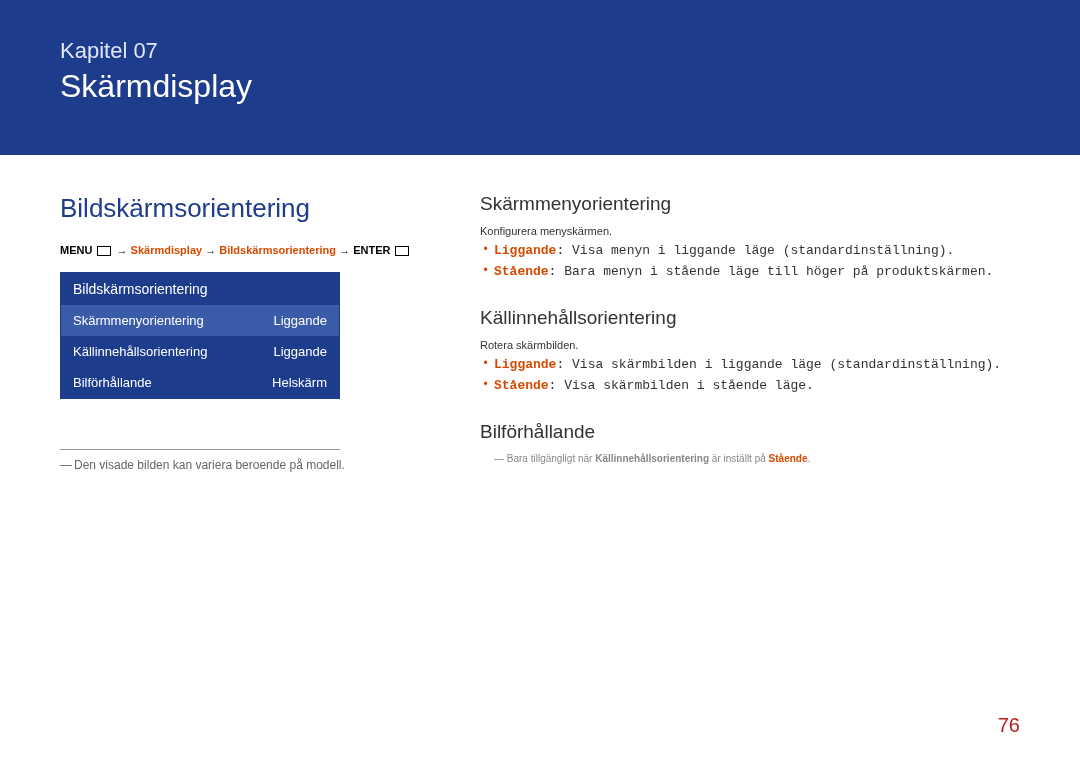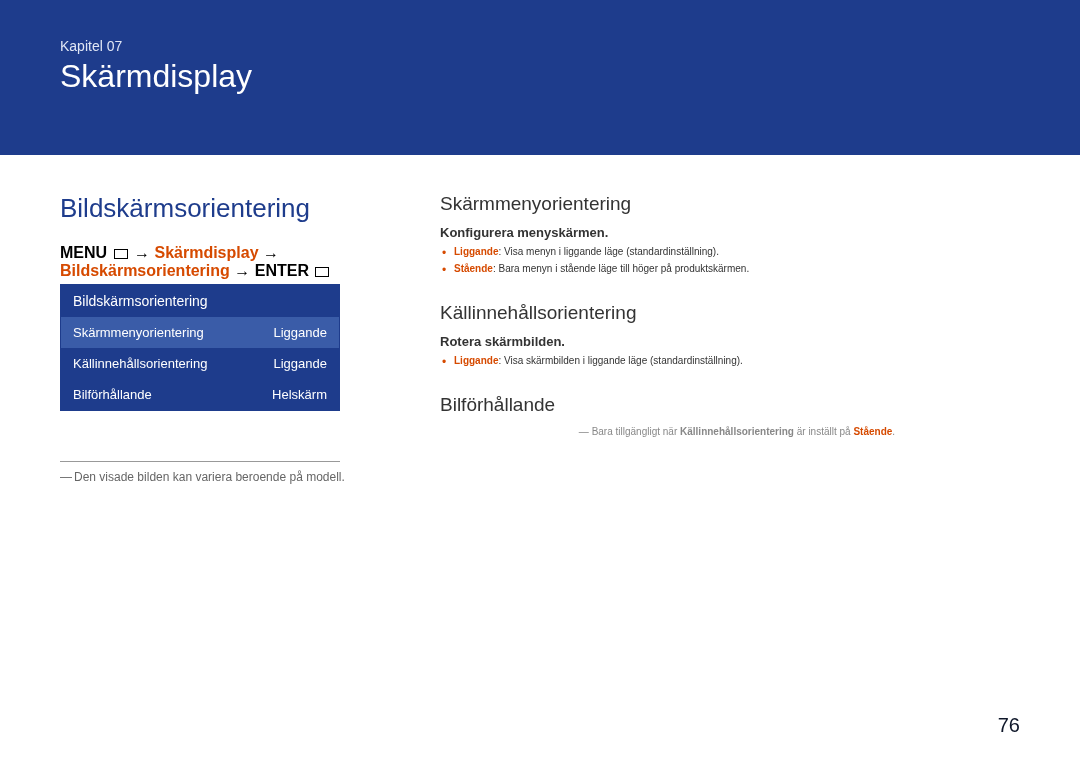--- a/index.html
+++ b/index.html
@@ -11,46 +11,47 @@
     color: #000;
     position: relative;
   }
   .header-band {
     background: #1e3c8c;
     color: #fff;
     padding: 38px 60px 30px 60px;
     height: 155px;
   }
   .chapter-label {
-    font-size: 14px;
+    font-size: 22px;
     font-weight: 400;
     margin-bottom: 4px;
     color: #e0e6f5;
   }
   .chapter-title {
     font-size: 32px;
     font-weight: 400;
     color: #fff;
   }
   .content {
     display: flex;
     padding: 38px 60px 0 60px;
+    gap: 40px;
   }
   .col-left { width: 380px; }
   .col-right { flex: 1; }
   .section-title-blue {
     font-size: 26px;
     color: #1e3c8c;
     font-weight: 400;
     margin-bottom: 20px;
   }
   .breadcrumb {
-    font-size: 16px;
+    font-size: 11px;
     font-weight: bold;
-    margin-bottom: 4px;
+    margin-bottom: 16px;
   }
   .breadcrumb .orange { color: #d64a00; }
   .icon-small {
     display: inline-block;
     width: 14px;
     height: 10px;
     border: 1px solid #000;
     vertical-align: middle;
     margin: 0 2px;
     position: relative;
@@ -104,59 +105,58 @@
     vertical-align: top;
   }
   .sub-title {
     font-size: 19px;
     color: #333;
     margin-bottom: 10px;
     margin-top: 0;
   }
   .sub-title.spaced { margin-top: 28px; }
   .body-text {
-    font-size: 13px;
+    font-size: 11px;
     color: #333;
     margin-bottom: 6px;
-    font-weight: bold;
   }
   ul.bullets {
     list-style: none;
     padding-left: 14px;
     margin-bottom: 4px;
   }
   ul.bullets li {
-    font-size: 10px;
+    font-size: 13px;
     color: #333;
     margin-bottom: 6px;
     position: relative;
+    font-family: Liberation Mono, monospace;
   }
   ul.bullets li::before {
     content: "•";
     color: #d64a00;
     position: absolute;
     left: -12px;
     font-size: 12px;
   }
   .orange-term { color: #d64a00; font-weight: bold; }
   .footnote-right {
     font-size: 10px;
     color: #888;
     margin-top: 6px;
     padding-left: 14px;
-    text-align: center;
   }
   .footnote-right .bold-gray { font-weight: bold; color: #888; }
   .footnote-right .orange-sm { color: #d64a00; font-weight: bold; }
   .page-number {
     position: absolute;
     bottom: 26px;
     right: 60px;
     font-size: 20px;
-    color: #0f172a;
+    color: #b91c1c;
   }
 </style>
 </head>
 <body>
 
 <div class="header-band">
   <div class="chapter-label">Kapitel 07</div>
   <div class="chapter-title">Skärmdisplay</div>
 </div>
 
@@ -205,20 +205,21 @@
     <div class="body-text">Konfigurera menyskärmen.</div>
     <ul class="bullets">
       <li><span class="orange-term">Liggande</span><span>: Visa menyn i liggande läge (standardinställning).</span></li>
       <li><span class="orange-term">Stående</span><span>: Bara menyn i stående läge till höger på produktskärmen.</span></li>
     </ul>
 
     <div class="sub-title spaced">Källinnehållsorientering</div>
     <div class="body-text">Rotera skärmbilden.</div>
     <ul class="bullets">
       <li><span class="orange-term">Liggande</span><span>: Visa skärmbilden i liggande läge (standardinställning).</span></li>
+      <li><span class="orange-term">Stående</span><span>: Visa skärmbilden i stående läge.</span></li>
     </ul>
 
     <div class="sub-title spaced">Bilförhållande</div>
     <ul class="bullets">
     </ul>
     <div class="footnote-right">
       ― <span>Bara tillgängligt när </span><span class="bold-gray">Källinnehållsorientering</span><span> är inställt på </span><span class="orange-sm">Stående</span><span>.</span>
     </div>
 
   </div>

